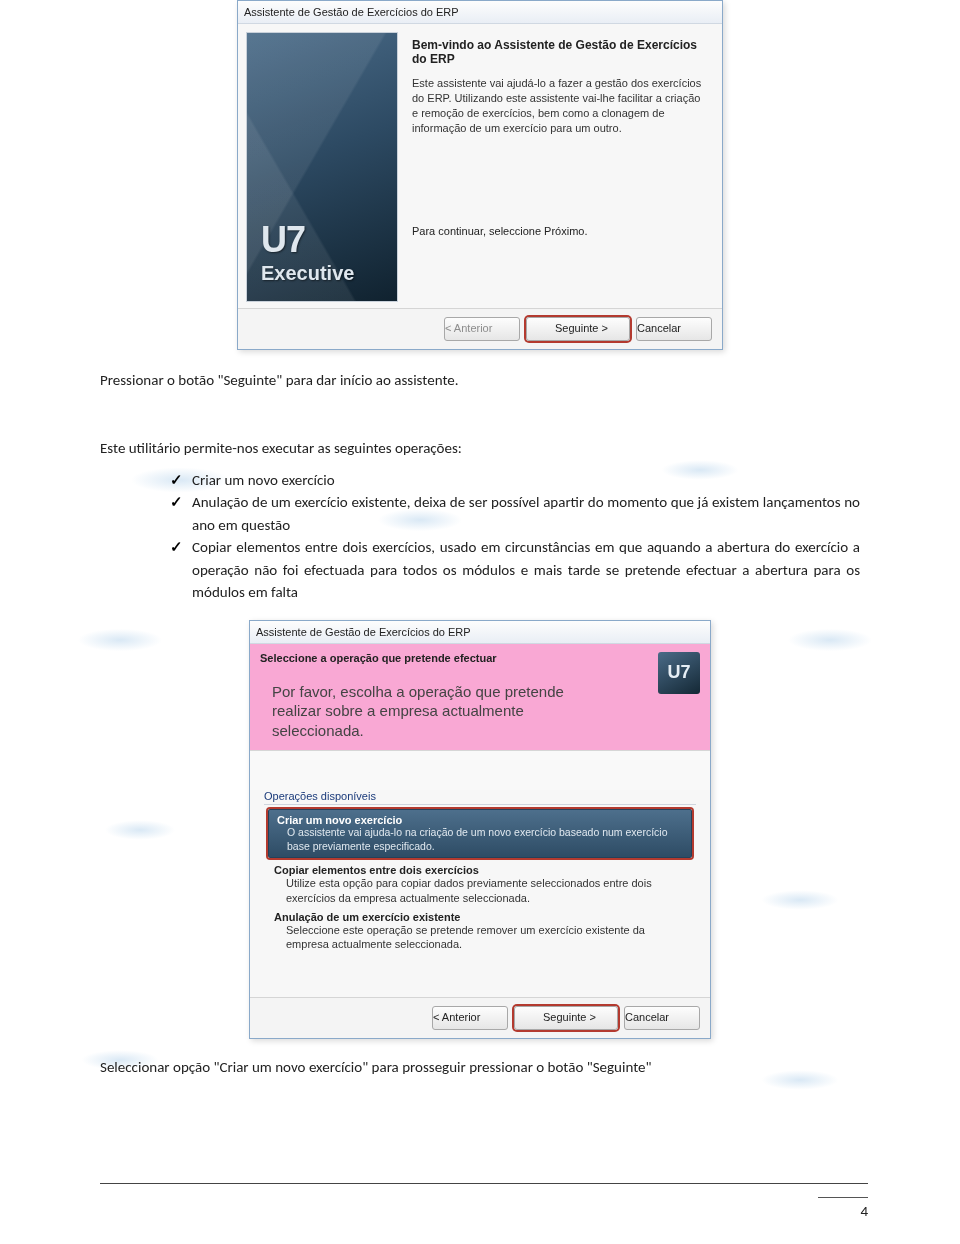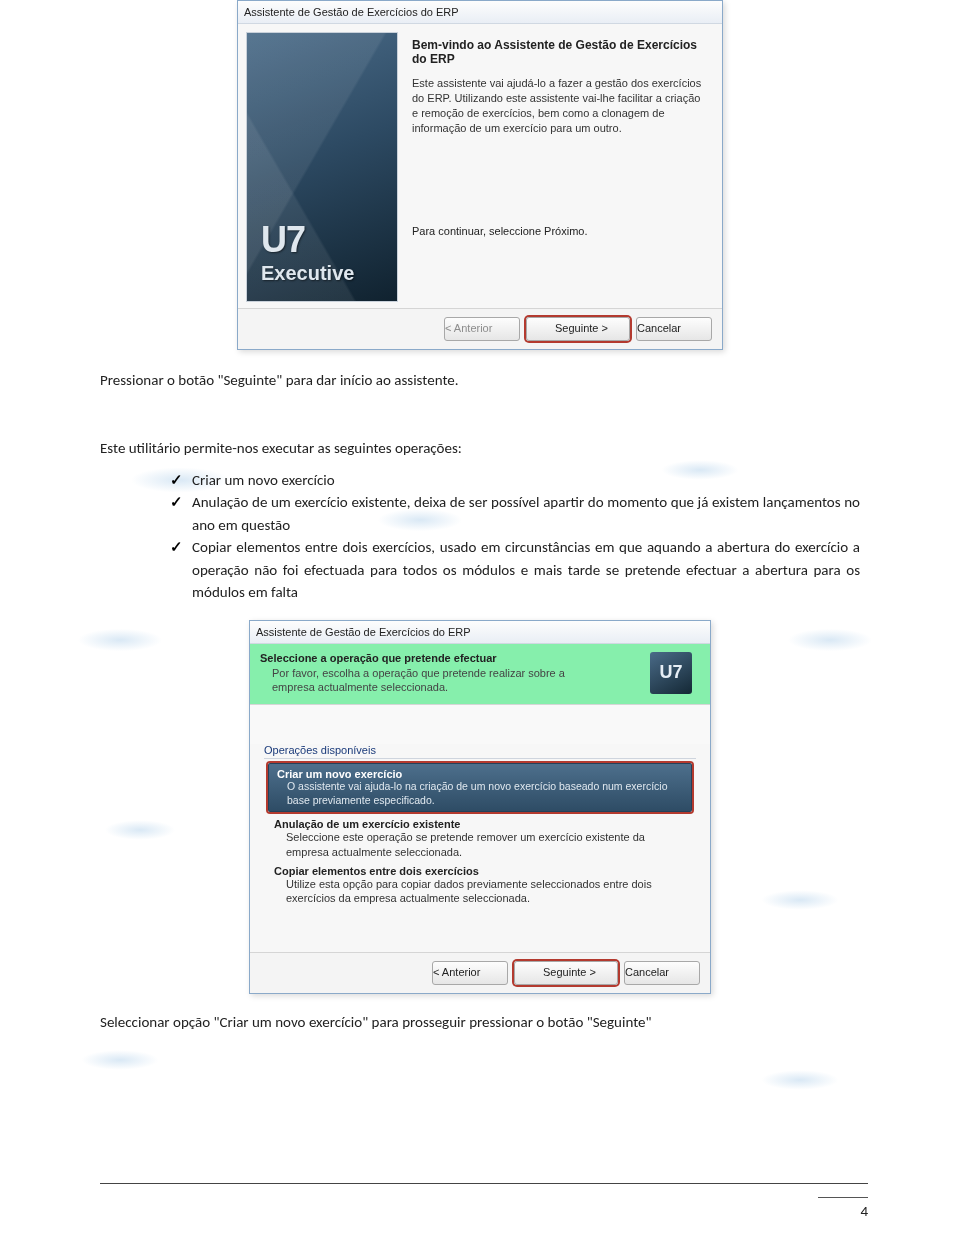--- a/index.html
+++ b/index.html
@@ -99,26 +99,26 @@
   
   .dlg2 {
     width: 460px;
     background: #f9f9f9;
     border:1px solid #8aa9c9;
     box-shadow: 2px 2px 6px rgba(0,0,0,0.15);
     font-family: "Segoe UI", Tahoma, sans-serif;
     font-size:11px;
   }
   .dlg2-head {
-    display:flex; align-items:flex-start; padding:8px 18px 10px 10px;
-    background:#86efac; border-bottom:1px solid #d6d6d6;
+    display:flex; align-items:flex-start; padding:8px 10px 10px 10px;
+    background:#f9a8d4; border-bottom:1px solid #d6d6d6;
   }
   .dlg2-head-txt { flex:1; }
   .dlg2-title { font-weight:bold; font-size:11px; }
-  .dlg2-sub { font-size:11px; color:#444; margin-left:12px; margin-top:2px; line-height:1.3; max-width:320px;}
+  .dlg2-sub { font-size:15px; color:#444; margin-left:12px; margin-top:18px; line-height:1.3; max-width:320px;}
   .dlg2-logo {
     width:42px; height:42px; background:linear-gradient(150deg,#4a6b88,#142835);
     border-radius:3px; color:#e6eef5; font-weight:bold; display:flex; align-items:center; justify-content:center;
     font-size:18px;
   }
   .grp { margin:8px 14px 4px 14px; }
   .grp-label { font-size:11px; color:#1a3a7a; margin-bottom:2px;margin-top:39px; }
   .grp-line { border-top:1px solid #cfd5de; margin-bottom:4px; }
   .opt-sel {
     margin:0 4px 6px 4px;
@@ -192,26 +192,26 @@
       </div>
       <div class="dlg2-body">
         <div class="grp">
           <div class="grp-label">Operações disponíveis</div>
           <div class="grp-line"></div>
           <div class="opt-sel">
             <div class="ot">Criar um novo exercício</div>
             <div class="od">O assistente vai ajuda-lo na criação de um novo exercício baseado num exercício base previamente especificado.</div>
           </div>
           <div class="opt">
+            <div class="ot">Copiar elementos entre dois exercícios</div>
+            <div class="od">Utilize esta opção para copiar dados previamente seleccionados entre dois exercícios da empresa actualmente seleccionada.</div>
+          </div>
+          <div class="opt">
             <div class="ot">Anulação de um exercício existente</div>
             <div class="od">Seleccione este operação se pretende remover um exercício existente da empresa actualmente seleccionada.</div>
-          </div>
-          <div class="opt">
-            <div class="ot">Copiar elementos entre dois exercícios</div>
-            <div class="od">Utilize esta opção para copiar dados previamente seleccionados entre dois exercícios da empresa actualmente seleccionada.</div>
           </div>
         </div>
       </div>
       <div class="dlg2-footer">
         <div class="btn">&lt; Anterior</div>
         <div class="btn boxed">Seguinte &gt;</div>
         <div class="btn">Cancelar</div>
       </div>
     </div>
   </div>

